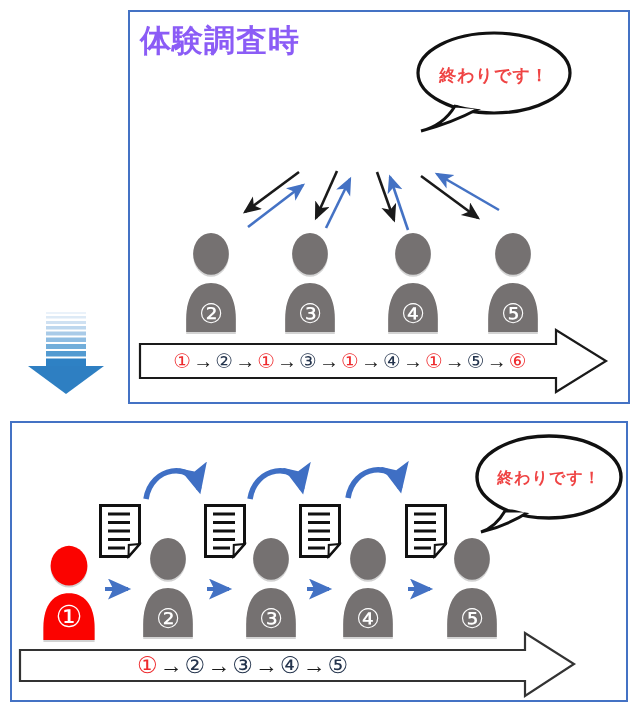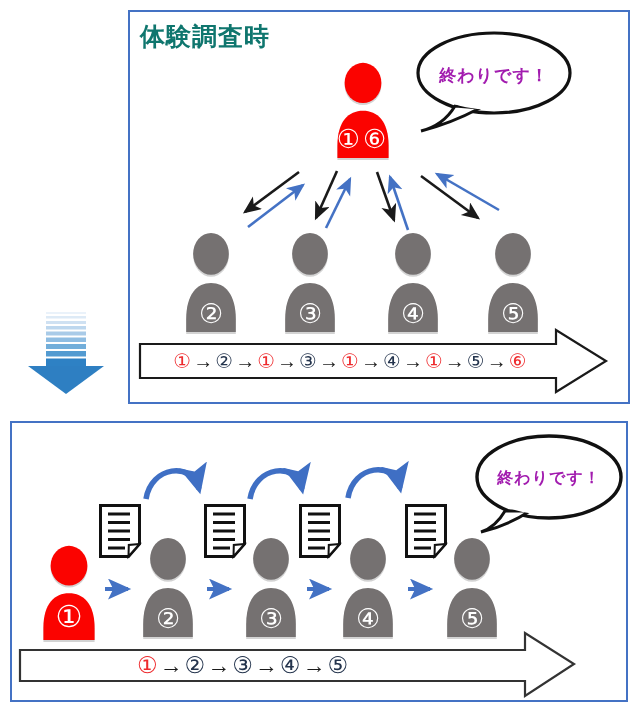--- a/index.html
+++ b/index.html
@@ -5,35 +5,35 @@
   html,body { margin:0; padding:0; background:#ffffff; }
   .canvas {
     position:relative; width:640px; height:713px; overflow:hidden;
     background:#ffffff;
     font-family:"Liberation Sans","DejaVu Sans",sans-serif;
   }
   .panel {
     position:absolute; border:2px solid #4472c4; background:#ffffff; box-sizing:border-box;
   }
   .panel-title {
-    position:absolute; font-size:25px; font-weight:bold; color:#0f766e; letter-spacing:1px;
+    position:absolute; font-size:31px; font-weight:bold; color:#8b5cf6; letter-spacing:1px;
   }
   .person { position:absolute; }
   .person svg.figure { width:100%; height:100%; display:block;
     filter:drop-shadow(0 2px 0.5px rgba(130,130,130,0.35)); }
   .person.gray { color:#757171; }
   .person.red  { color:#fb0300; }
   .person .num {
     position:absolute; left:0; bottom:4px; width:100%; text-align:center;
     color:#ffffff; font-size:27px; line-height:1; font-weight:normal;
   }
   .person .num.duo { font-size:26px; letter-spacing:3px; bottom:6px; }
   .person .num.big { font-size:30px; bottom:8px; }
   .bubble-text {
-    position:absolute; text-align:center; font-weight:bold; color:#a21caf;
+    position:absolute; text-align:center; font-weight:bold; color:#ef4444;
     font-family:Liberation Serif, serif; letter-spacing:1px;
   }
   .seq {
     position:absolute; display:flex; align-items:center; justify-content:center;
     line-height:1; white-space:nowrap;
   }
   .seq span { display:inline-block; padding:0 1px; }
   svg.overlay { position:absolute; overflow:visible; }
 </style>
 </head>
@@ -61,27 +61,20 @@
       <line x1="421" y1="176" x2="478" y2="218" marker-end="url(#mBlack)"></line>
     </g>
     <g stroke="#4472c4" stroke-width="2.6" fill="none">
       <line x1="248" y1="227" x2="303" y2="185" marker-end="url(#mBlue)"></line>
       <line x1="326" y1="228" x2="350" y2="179" marker-end="url(#mBlue)"></line>
       <line x1="408" y1="230" x2="390" y2="177" marker-end="url(#mBlue)"></line>
       <line x1="499" y1="210" x2="437" y2="174" marker-end="url(#mBlue)"></line>
     </g>
   </svg>
 
-  <div class="person red" style="left:331px; top:62px; width:64px; height:96px;">
-    <svg class="figure" viewBox="0 0 80 110" preserveAspectRatio="none">
-      <circle cx="40" cy="24" r="23" fill="currentColor"></circle>
-      <path d="M8,110 L8,96 C8,68 22,56 40,56 C58,56 72,68 72,96 L72,110 Z" fill="currentColor"></path>
-    </svg>
-    <span class="num duo">①⑥</span>
-  </div>
 
   <svg class="overlay" style="left:400px; top:22px; width:195px; height:115px;" viewBox="400 22 195 115">
     <ellipse cx="494" cy="73" rx="76" ry="40" fill="#ffffff" stroke="#111111" stroke-width="3.2"></ellipse>
     <path d="M455,106 C446,121 433,128 421,131 C441,126 463,117 480,108 Z" fill="#ffffff" stroke="#111111" stroke-width="3"></path>
     <ellipse cx="494" cy="73" rx="73" ry="37" fill="#ffffff"></ellipse>
   </svg>
   <div class="bubble-text" style="left:424px; top:64px; width:140px; font-size:17px;">終わりです！</div>
 
   <div class="person gray" style="left:180px; top:232px; width:62px; height:100px;">
     <svg class="figure" viewBox="0 0 80 110" preserveAspectRatio="none">

